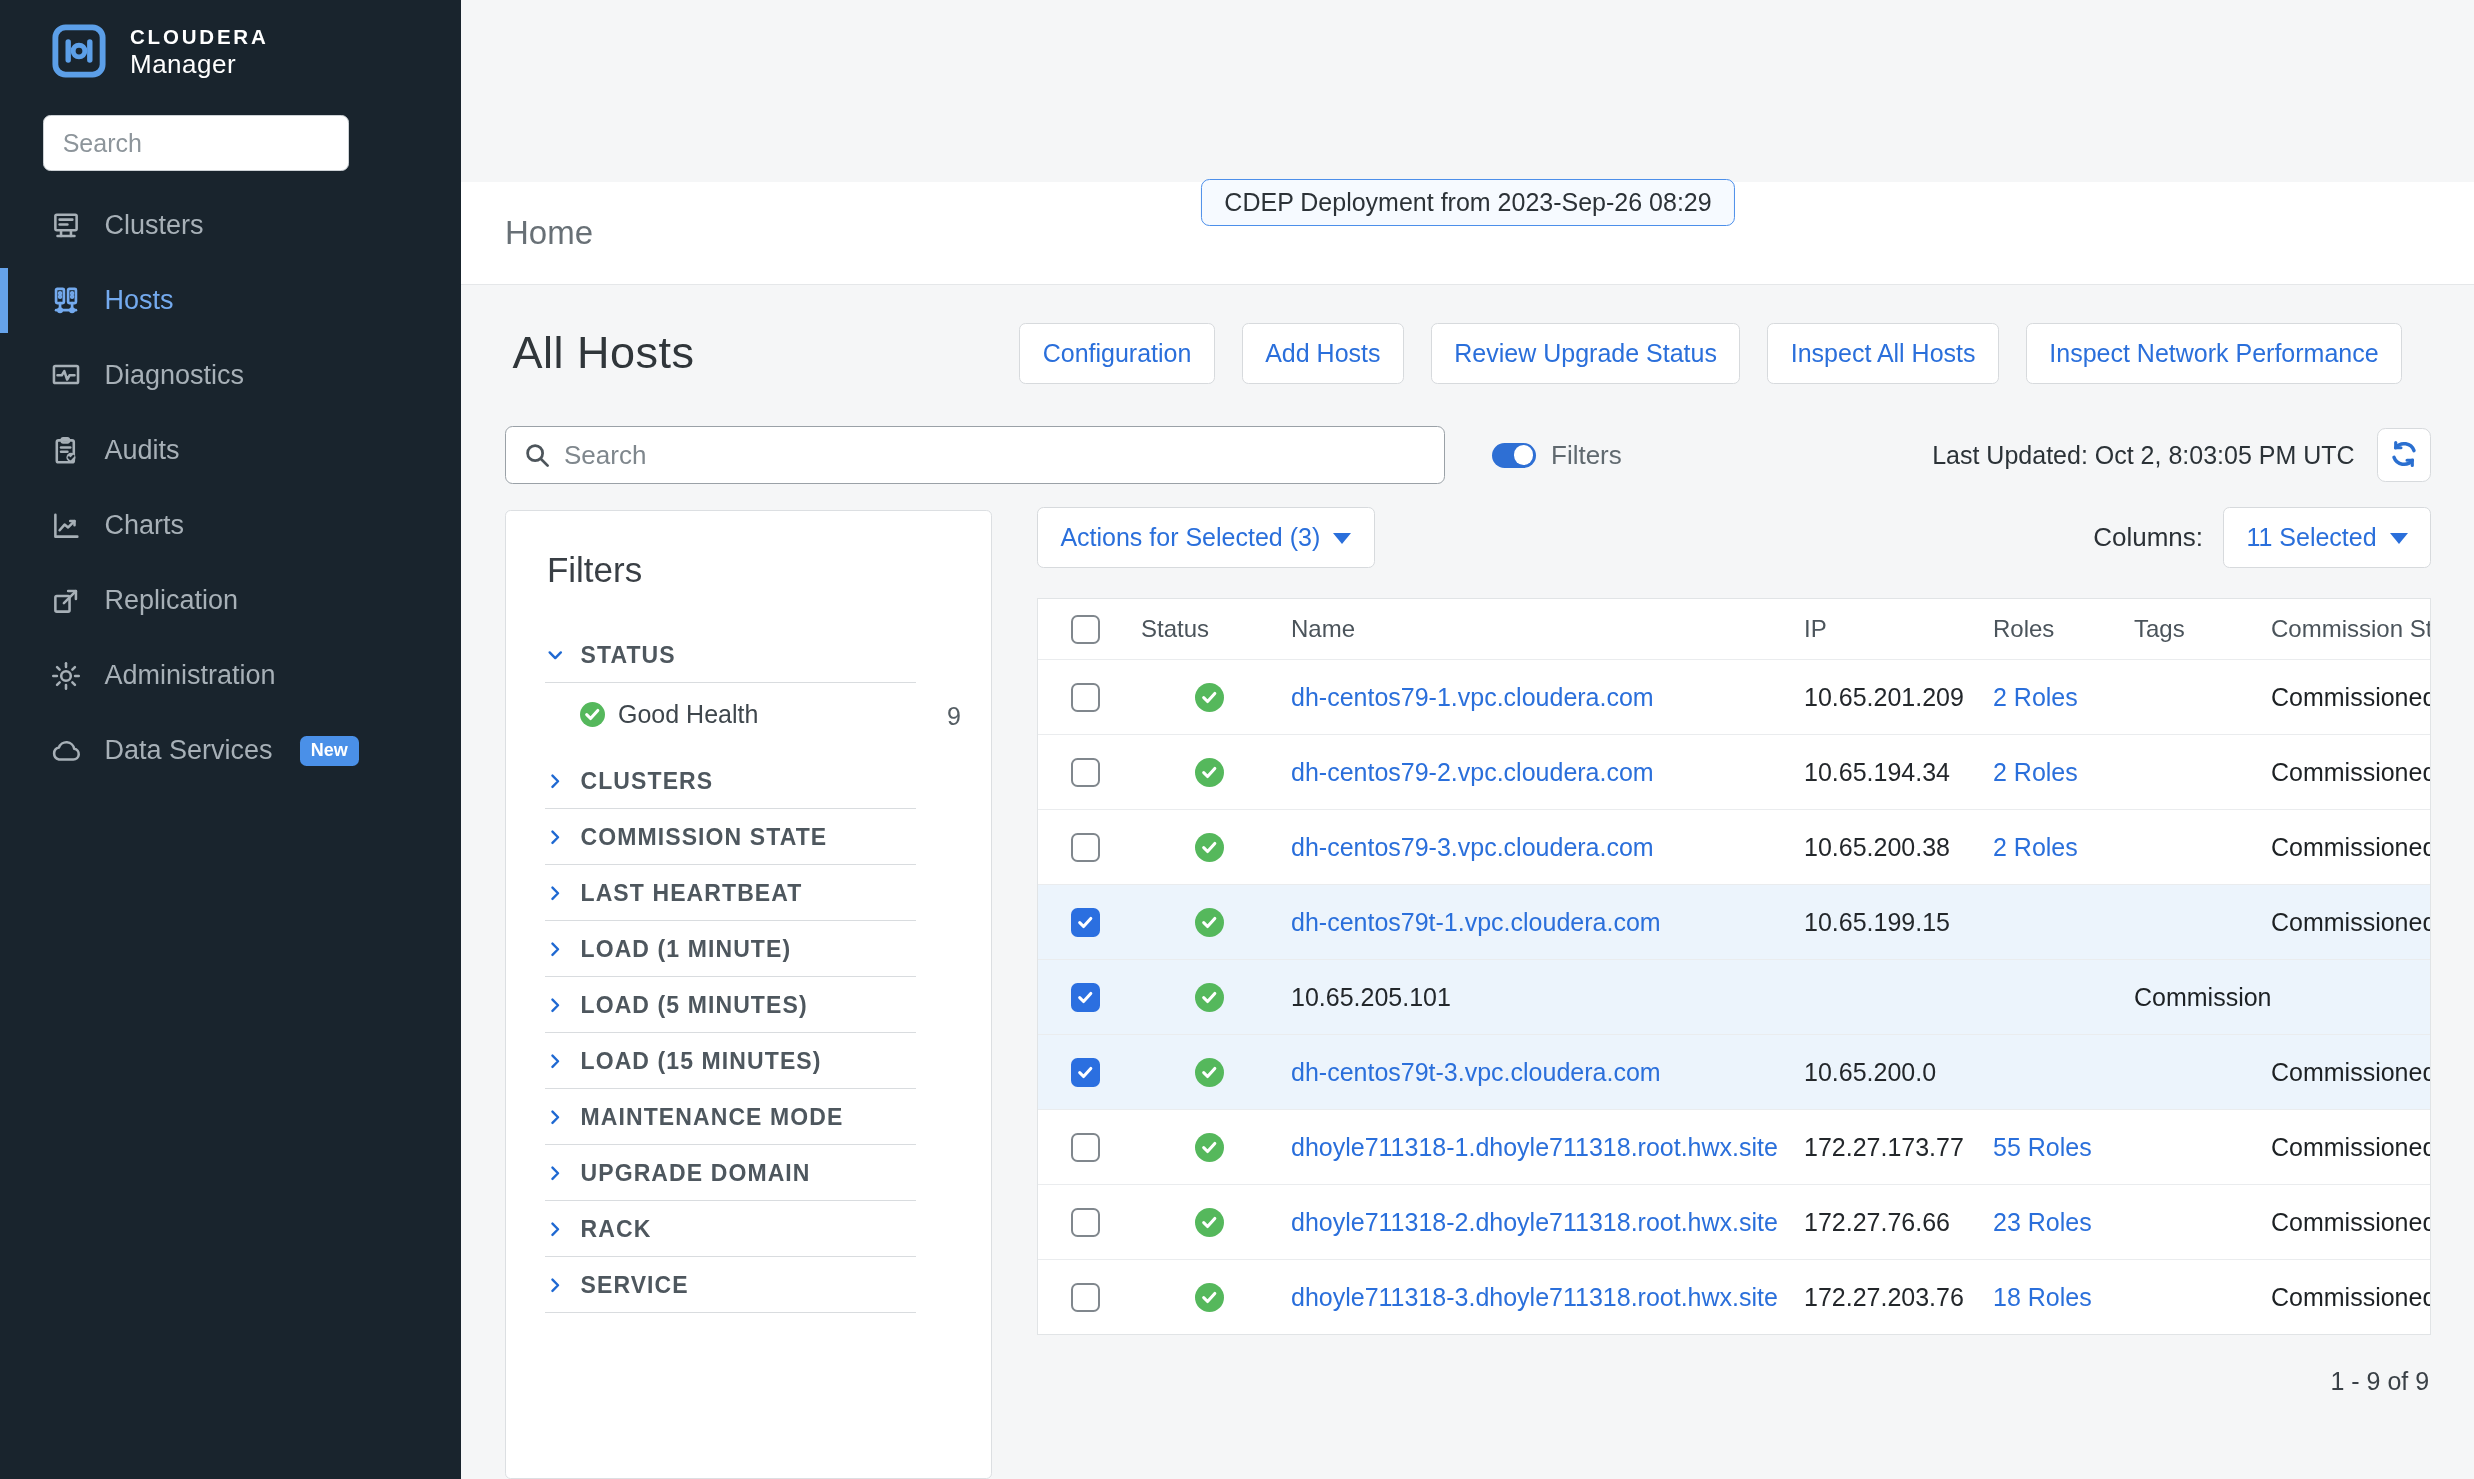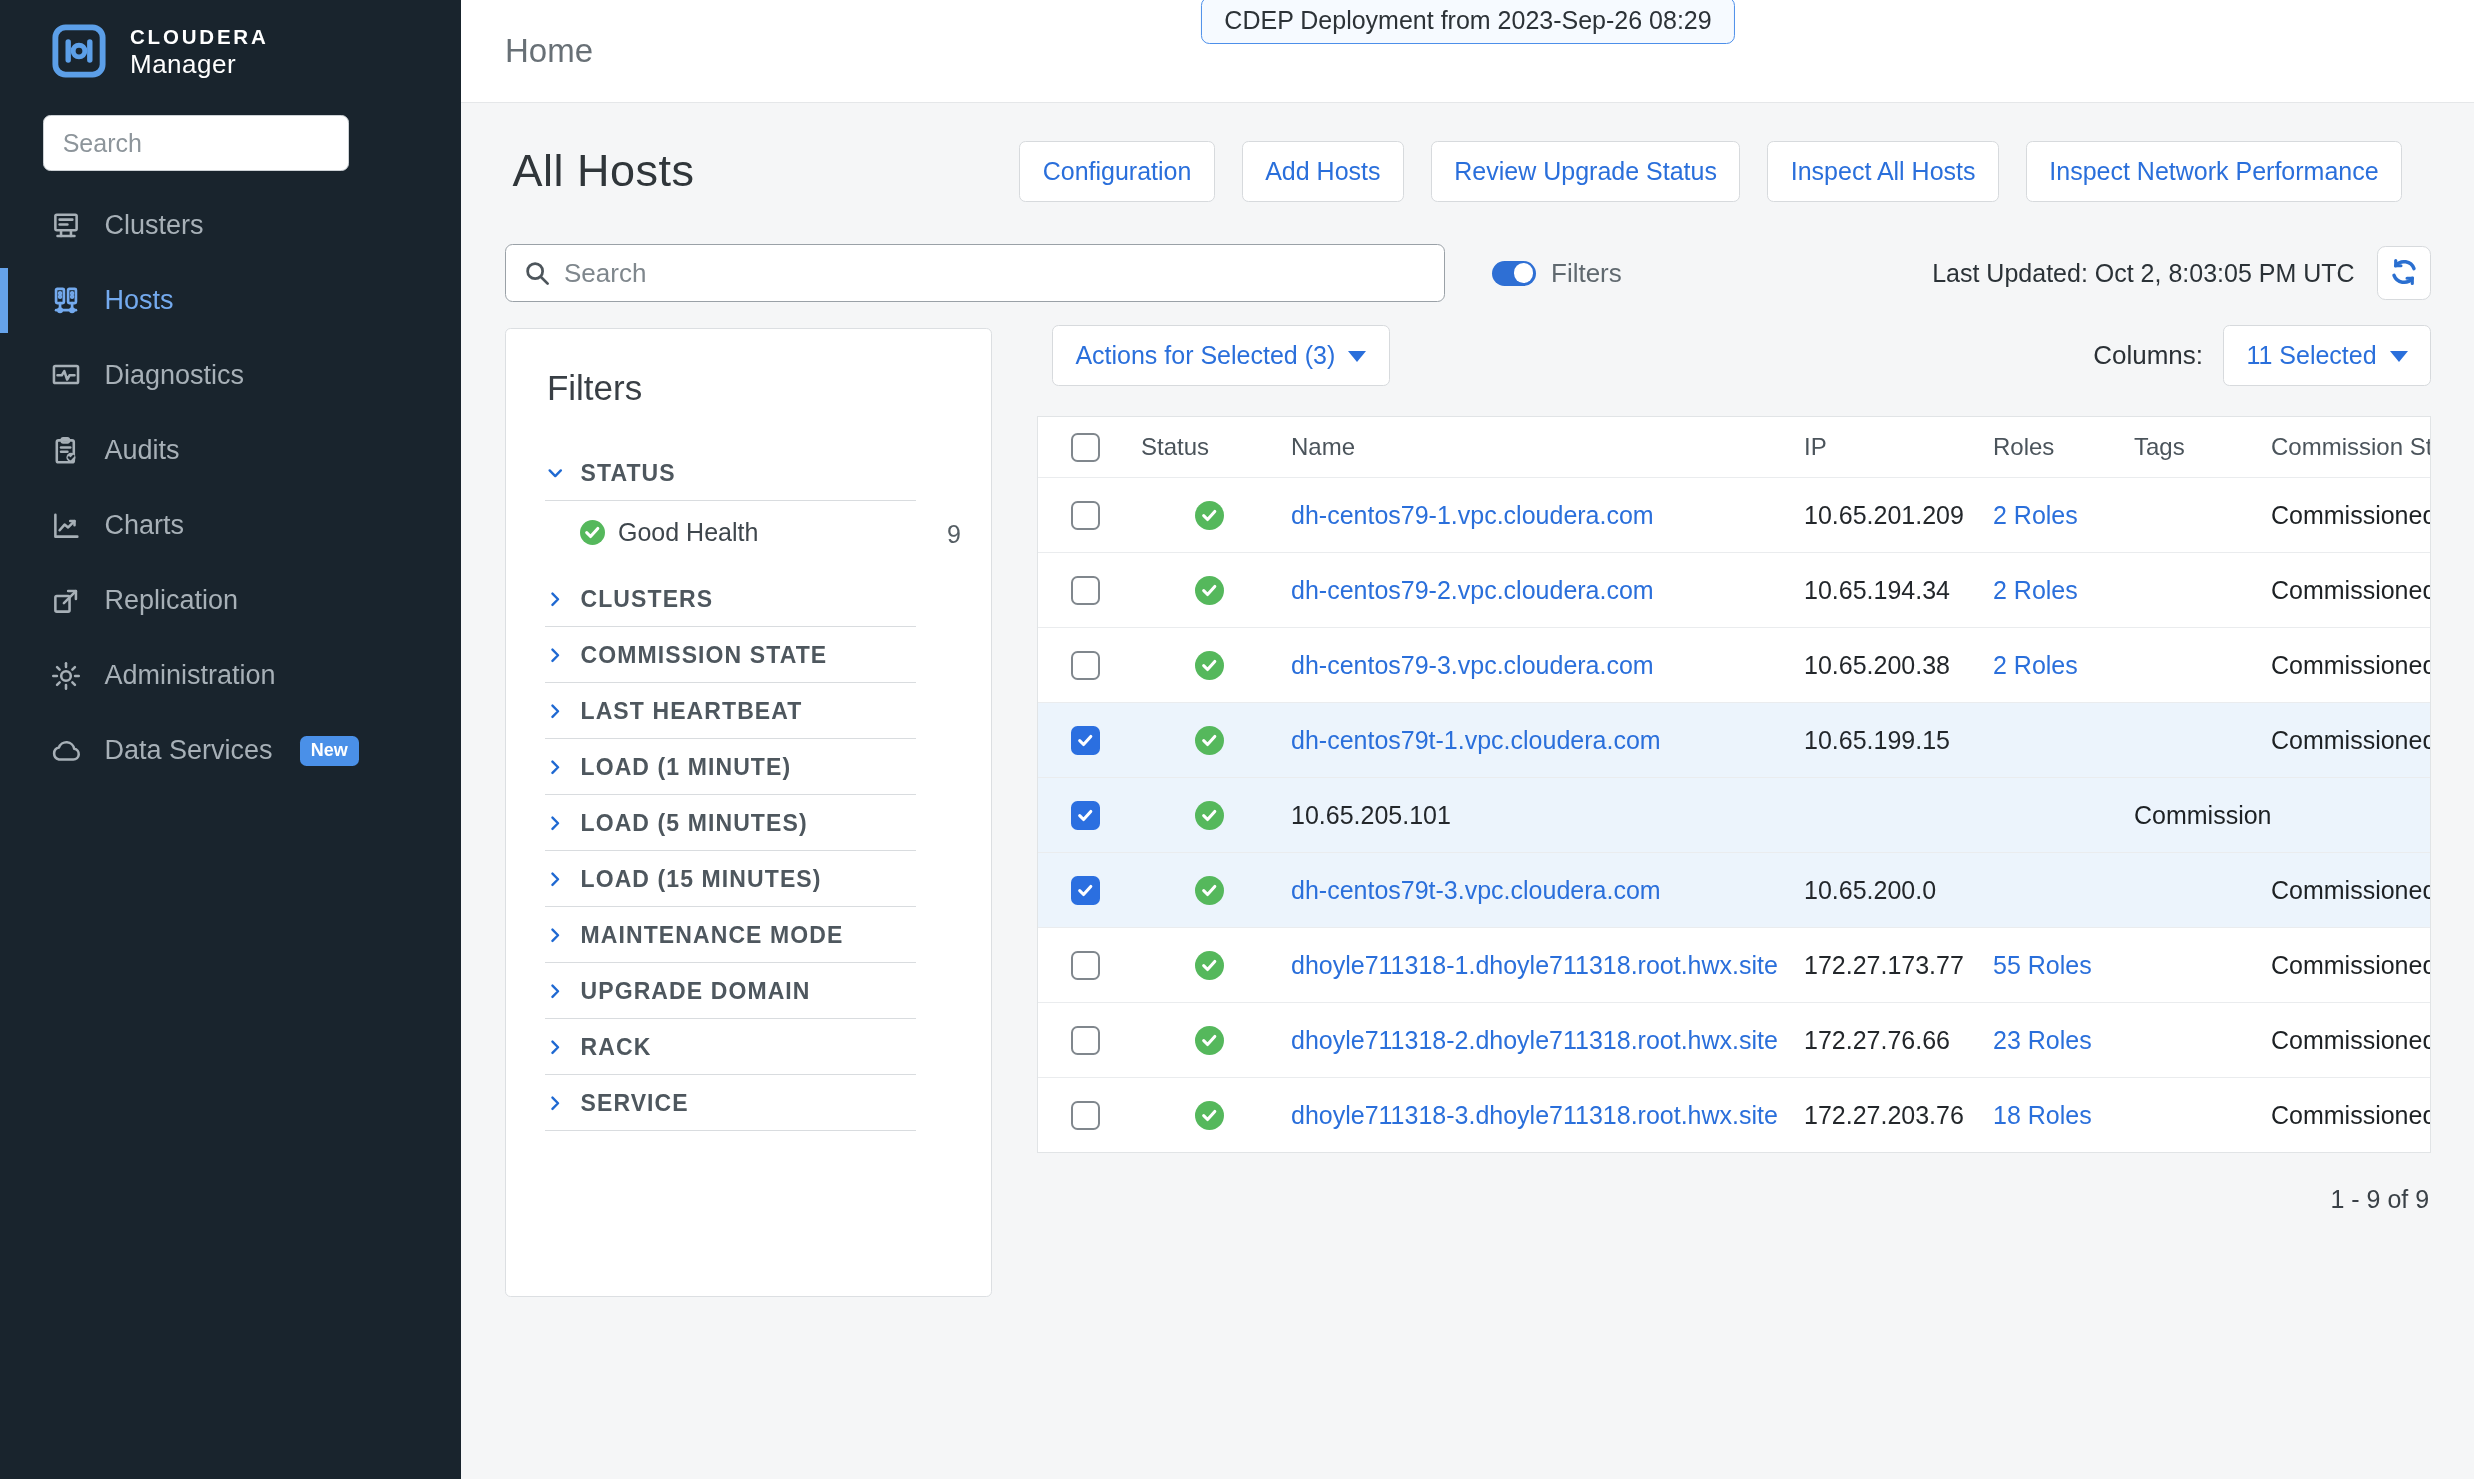--- a/index.html
+++ b/index.html
@@ -1,18 +1,18 @@
 <!DOCTYPE html>
 <html style="font-size:15px"><head>
 <meta charset="utf-8">
 <style>
   * { margin:0; padding:0; box-sizing:border-box; }
   html,body { width:2475px; height:1479px; overflow:hidden; }
   body { font-family:"Liberation Sans","DejaVu Sans",sans-serif; background:#f5f6f7; color:#25292c; }
-  .app { display:flex; width:2475px; height:1479px; }
+  .app { display:flex; width:2475px; height:1479px;align-items:flex-end; }
 
   
   .sidebar { width:461px; flex:0 0 461px; background:#19242d; height:100%; position:relative; }
   .brand { display:flex; align-items:center; gap:24px; padding:24px 0 0 52px; }
   .brand-logo { width:54px; height:54px; flex:0 0 54px; }
   .brand-name { color:#fff; font-size:20.5px; font-weight:bold; letter-spacing:2.8px; line-height:1.25; }
   .brand-sub { color:#fff; font-size:26px; font-weight:400; letter-spacing:0.5px; line-height:1.1; }
   .side-search { margin:37px 0 0 43px; width:306px; height:56px; border-radius:7.5px; border:0.9px solid #ccd1d5;
     background:#fff; font-size:25px; color:#2b3136; padding:0 18.7px; font-family:inherit; }
   .side-search::placeholder { color:#8d959b; }
@@ -71,21 +71,21 @@
   .f-chevron { width:20.5px; height:20.5px; flex:0 0 20.5px; }
   .f-label { font-size:23px; font-weight:bold; color:#4e575e; letter-spacing:1.1px; }
   .f-divider { border:none; border-top:0.9px solid #d9dcdf; margin:0; }
   .f-items { padding:17px 0 24px 35px; position:relative; }
   .f-item { display:flex; align-items:center; gap:13px; font-size:25px; color:#3e464c; cursor:pointer; }
   .f-count { position:absolute; right:-45px; top:18.7px; font-size:25px; color:#555e64; }
 
   
   .table-col { flex:1; min-width:0; }
   .table-toolbar { display:flex; align-items:center; height:54px; }
-  .actions-btn { margin-left:15px; }
+  .actions-btn { }
   .caret { width:0; height:0; border-left:9.3px solid transparent; border-right:9.3px solid transparent;
     border-top:11.2px solid #2a6fdb; margin-top:2.8px; }
   .columns-group { margin-left:auto; display:flex; align-items:center; gap:20px; }
   .columns-label { font-size:26px; color:#2b3136; }
 
   .table-card { margin-top:34px; background:#fff; border:0.9px solid #e1e4e6; overflow:hidden; }
   .t-row { display:grid; grid-template-columns:103px 150px 513px 189px 141px 137px 1fr; align-items:center; height:75px;
     border-top:0.9px solid #eaecee; background:#fff; }
   .t-row.t-head { height:60px; border-top:none; }
   .t-row.selected { background:#ecf4fc; }

